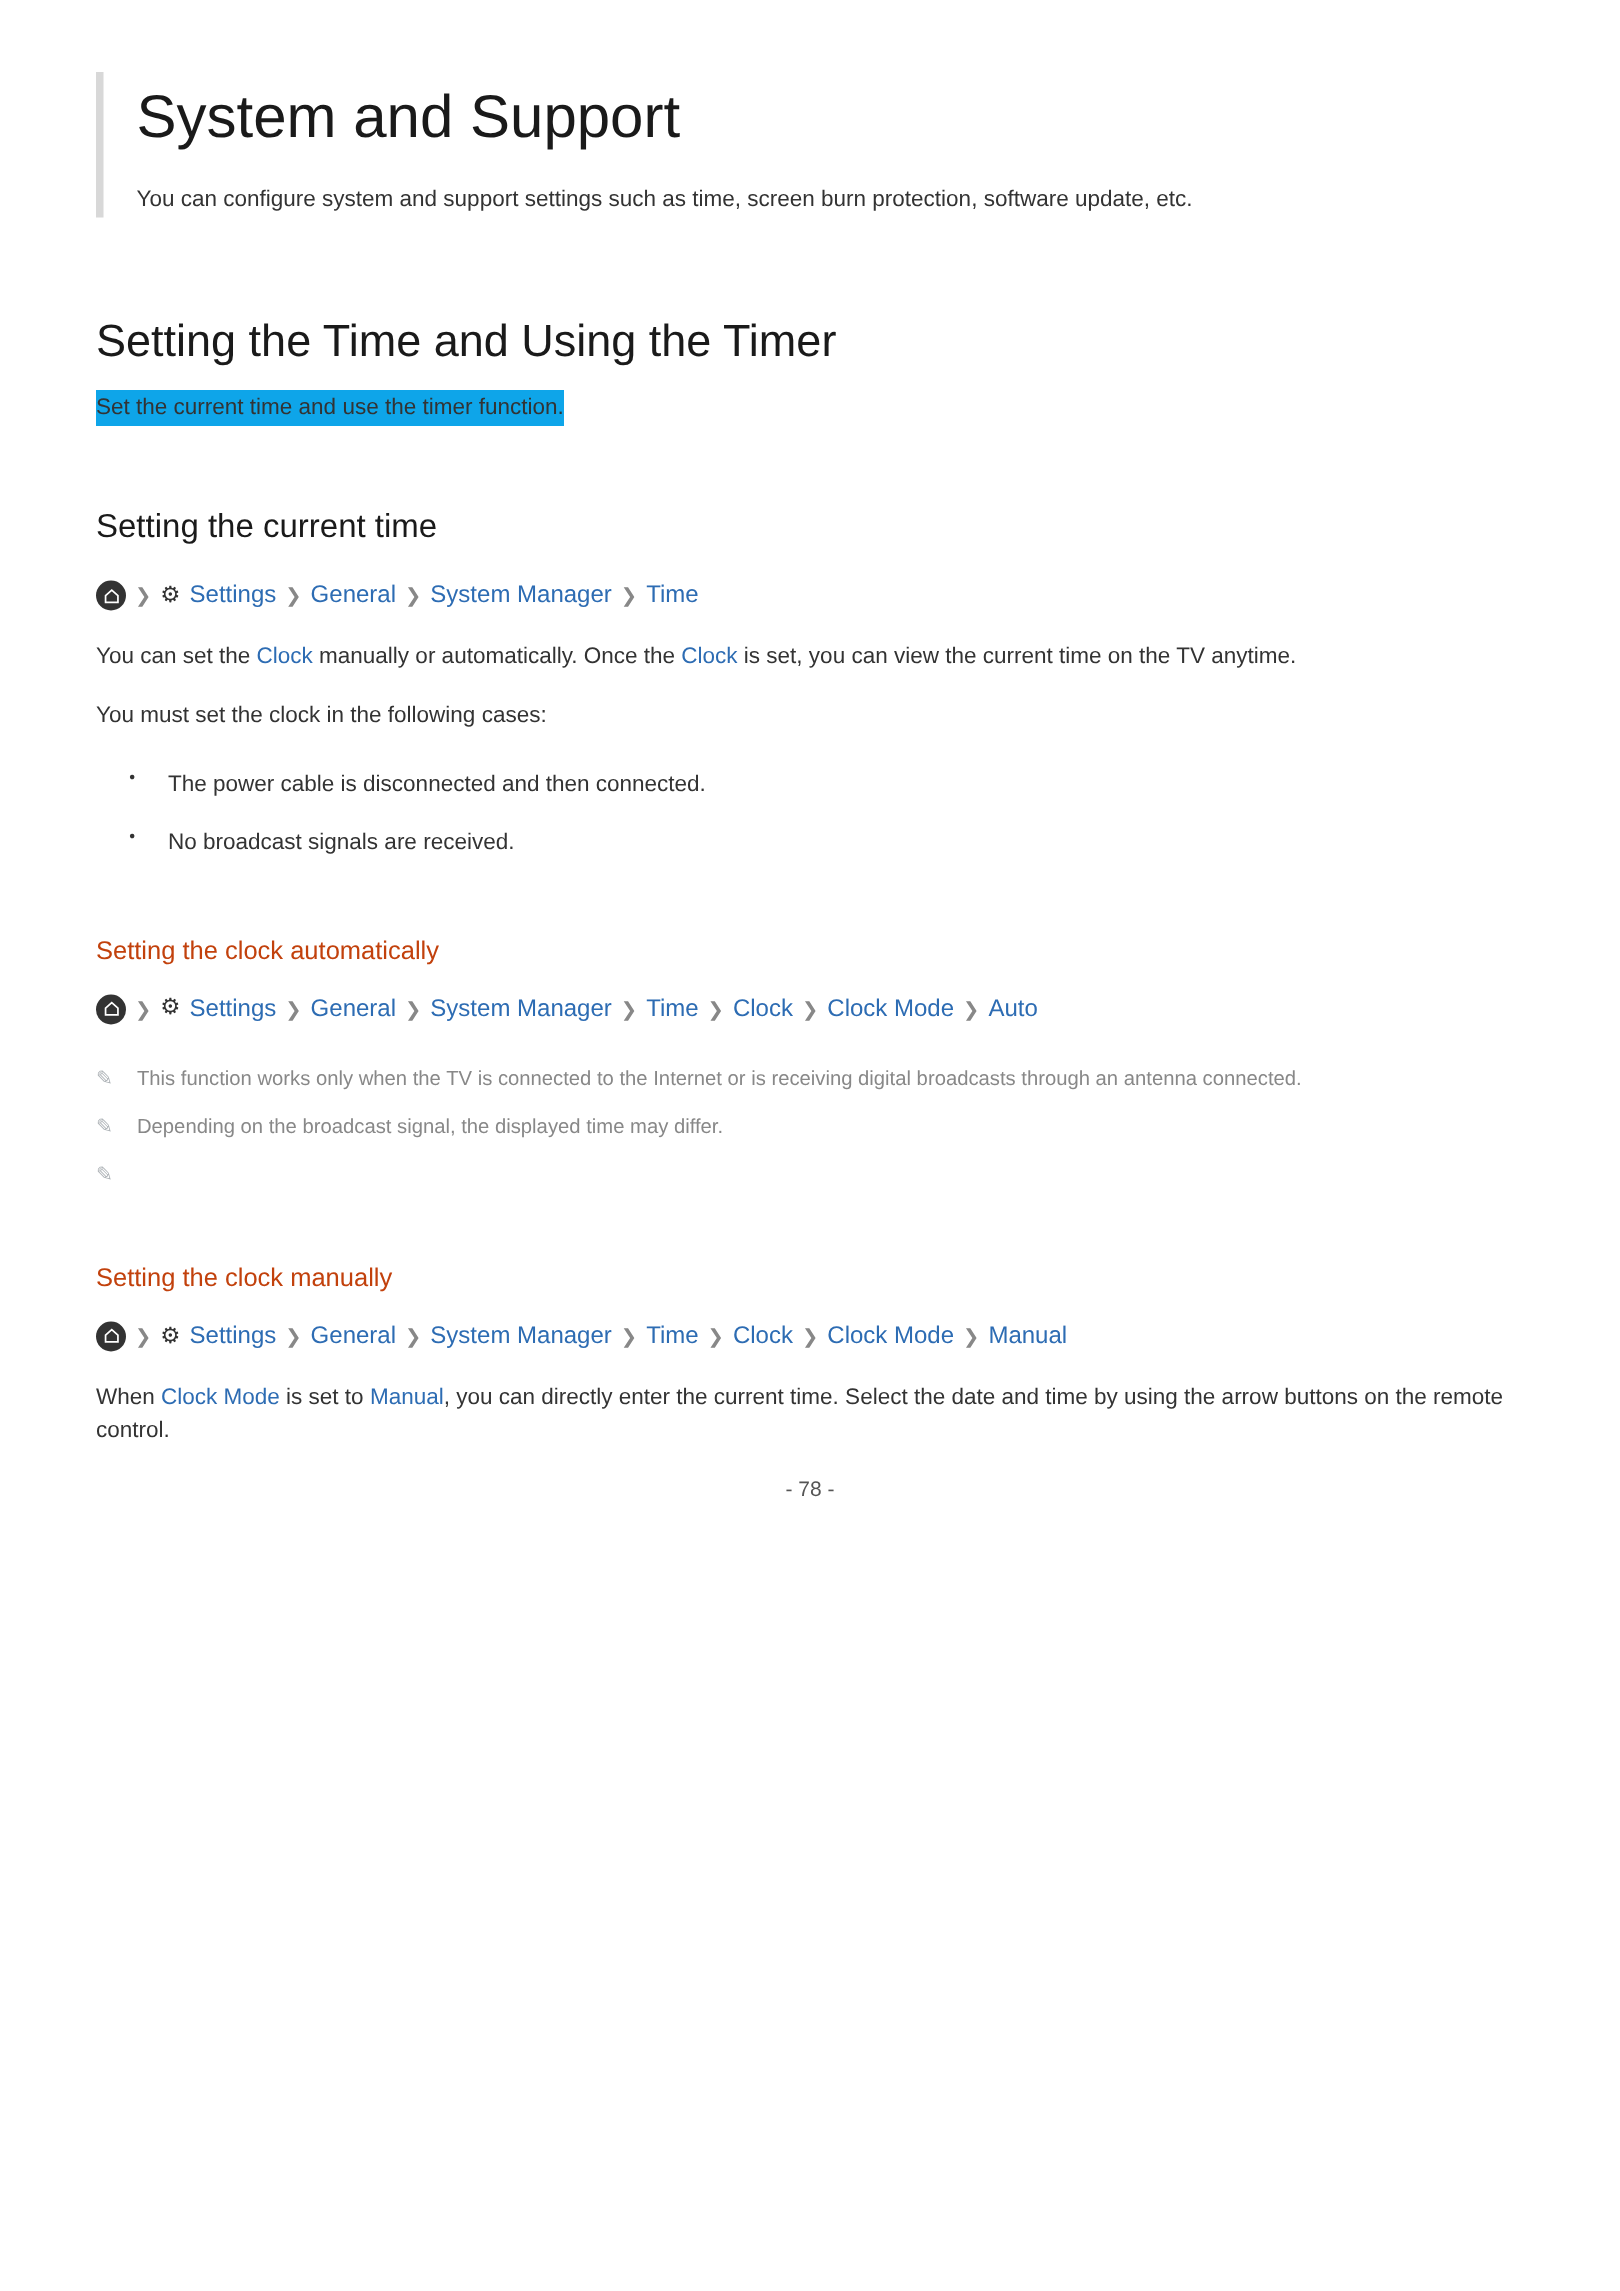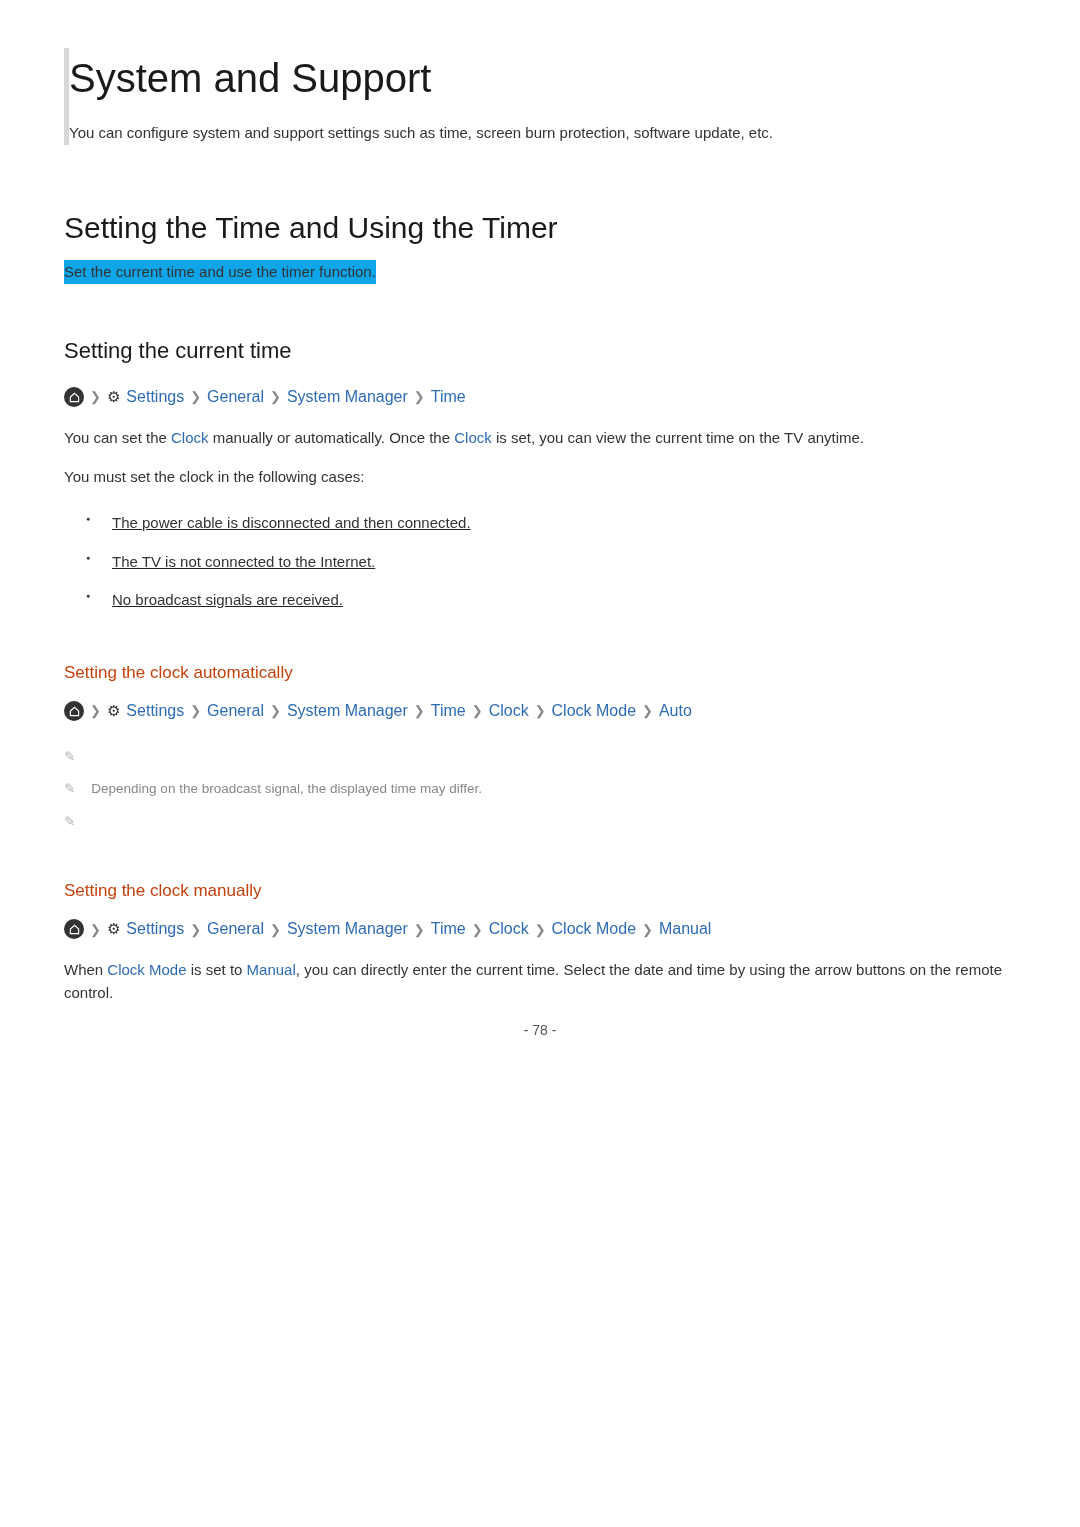--- a/index.html
+++ b/index.html
@@ -1,31 +1,31 @@
 <!DOCTYPE html>
 <html><head>
 <meta charset="utf-8">
 <style>
   * { margin: 0; padding: 0; box-sizing: border-box; }
   body { font-family: Arial, Helvetica, sans-serif; background: #fff; color: #222; width: 1080px; margin: 0 auto; padding: 48px 64px 40px 64px; line-height: 1.5; }
-  .title-wrap { border-left: 5px solid #d8d8d8; margin-bottom: 60px; }
+  .title-wrap { border-left: 5px solid #d8d8d8; padding-left: 22px; margin-bottom: 60px; }
   h1 { font-size: 40px; font-weight: 500; color: #1a1a1a; margin-bottom: 14px; }
   .subtitle { font-size: 15px; color: #333; }
   h2 { font-size: 30px; font-weight: 500; color: #1a1a1a; margin-bottom: 10px; }
   .hl { background: #0ea5e9; display: inline-block; font-size: 15px; color: #333; margin-bottom: 50px; padding: 1px 0; }
   h3 { font-size: 22px; font-weight: 400; color: #1a1a1a; margin-bottom: 18px; }
   h4 { font-size: 17px; font-weight: 500; color: #c2410c; margin: 40px 0 14px 0; }
   .bc { display: flex; align-items: center; flex-wrap: wrap; gap: 6px; font-size: 16px; margin-bottom: 18px; }
   .bc .link { color: #2d6cb3; }
   .chev { color: #888; font-size: 13px; }
   .home-icon { display: inline-flex; align-items: center; justify-content: center; width: 20px; height: 20px; background: #333; border-radius: 50%; color: #fff; font-size: 11px; }
   .gear-icon { color: #333; font-size: 15px; }
   p.body { font-size: 15px; color: #333; margin-bottom: 16px; }
   .tl { color: #2d6cb3; }
-  ul.bul { list-style: none; padding-left: 32px; margin: 6px 0 8px 0; text-decoration: underline; }
+  ul.bul { list-style: none; padding-left: 32px; margin: 6px 0 8px 0; }
   ul.bul li { position: relative; padding: 8px 0 8px 16px; font-size: 15px; color: #333; }
   ul.bul li::before { content: "●"; position: absolute; left: -10px; top: 10px; font-size: 7px; color: #333; }
   .note { display: flex; gap: 16px; font-size: 13.5px; color: #888; padding: 6px 0; }
   .note-icon { color: #b0b5b9; flex-shrink: 0; }
   .pagenum { text-align: center; font-size: 14px; color: #555; }
 </style>
 </head>
 <body>
 
 
@@ -58,21 +58,20 @@
 </div>
 
 <p class="body">
   <span>You can set the </span><span class="tl">Clock</span><span> manually or automatically. Once the </span><span class="tl">Clock</span><span> is set, you can view the current time on the TV anytime.</span>
 </p>
 
 <p class="body">You must set the clock in the following cases:</p>
 
 <ul class="bul">
   <li>The power cable is disconnected and then connected.</li>
-  <li>The TV is not connected to the Internet.</li>
   <li>No broadcast signals are received.</li>
 </ul>
 
 <h4>Setting the clock automatically</h4>
 
 <div class="bc">
   <span class="home-icon">
       <svg width="11" height="11" viewBox="0 0 24 24" fill="none" stroke="white" stroke-width="2.5">
         <path d="M3 11 L12 3 L21 11 V21 H3 Z"></path>
       </svg>
@@ -89,20 +88,21 @@
   <span class="chev">❯</span>
   <span class="link">Clock</span>
   <span class="chev">❯</span>
   <span class="link">Clock Mode</span>
   <span class="chev">❯</span>
   <span class="link">Auto</span>
 </div>
 
 <div class="note">
   <span class="note-icon">✎</span>
+  <span>This function works only when the TV is connected to the Internet or is receiving digital broadcasts through an antenna connected.</span>
 </div>
 <div class="note">
   <span class="note-icon">✎</span>
   <span>Depending on the broadcast signal, the displayed time may differ.</span>
 </div>
 <div class="note">
   <span class="note-icon">✎</span>
 </div>
 
 <h4>Setting the clock manually</h4>

